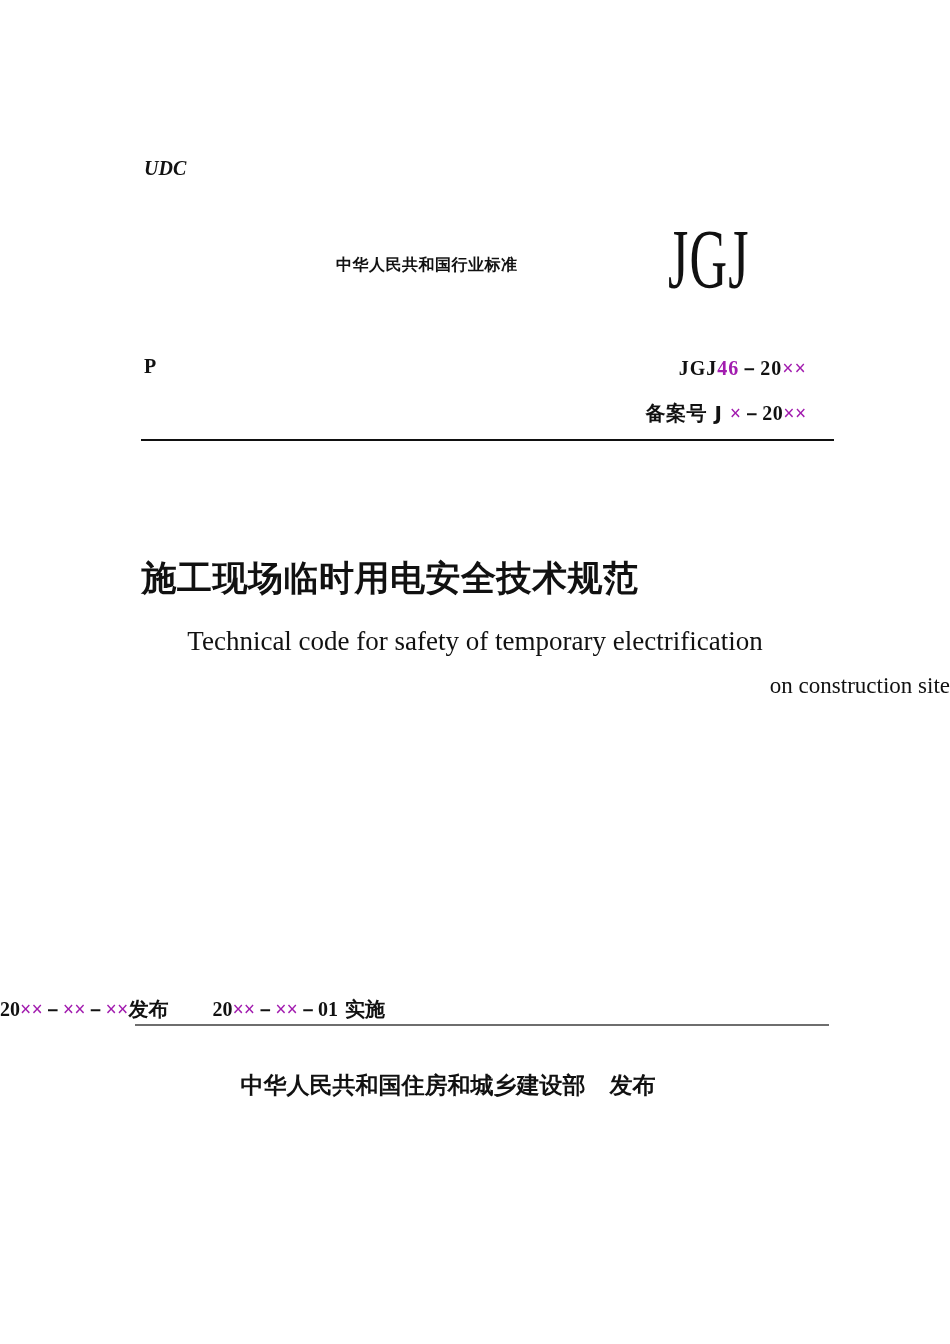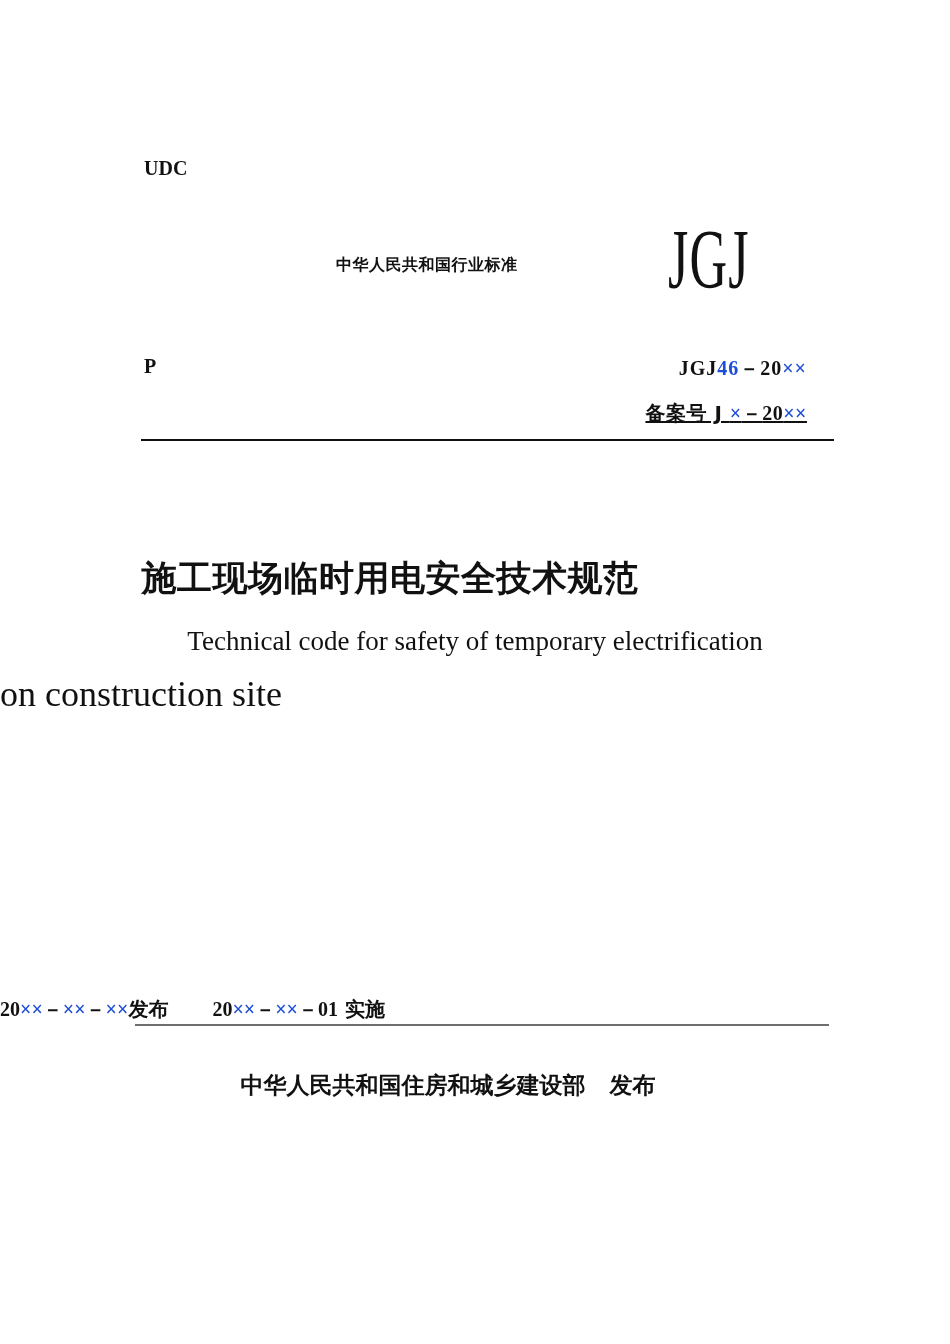--- a/index.html
+++ b/index.html
@@ -1,31 +1,31 @@
 <!DOCTYPE html>
 <html><head>
 <meta charset="utf-8">
 <style>
   html, body { margin: 0; padding: 0; background: #ffffff; }
   body { width: 950px; height: 1344px; position: relative; overflow: hidden; color: #111; }
   .abs { position: absolute; }
   .serif { font-family: "Liberation Serif", "DejaVu Serif", serif; }
   .sans { font-family: "DejaVu Sans", "Liberation Sans", sans-serif; }
   .bold { font-weight: bold; }
-  .red { color: #1d4ed8; }
-  #udc { left: 144px; top: 157px; font-size: 20px; }
+  .red { color: #a21caf; }
+  #udc { left: 144px; top: 157px; font-size: 20px; font-style: italic; }
   #std-cn { left: 336px; top: 255px; font-size: 16px; letter-spacing: 0.5px; }
   #jgj-logo { left: 668px; top: 218px; font-size: 84px; transform: scaleX(0.62); transform-origin: left top; line-height: 1; letter-spacing: 2px; }
   #p-class { left: 144px; top: 355px; font-size: 20px; }
   #std-no { right: 143px; top: 355px; font-size: 20px; letter-spacing: 1px; }
-  #record-no { right: 143px; top: 400px; font-size: 20px; letter-spacing: 0.5px; text-decoration: underline; }
+  #record-no { right: 143px; top: 400px; font-size: 20px; letter-spacing: 0.5px; }
   #rule-top { left: 141px; top: 439px; width: 693px; height: 1.5px; background: #111; }
   #title-cn { left: 0; width: 780px; top: 555px; text-align: center; font-size: 35px; letter-spacing: 0.5px; }
   #title-en-1 { left: 0; width: 950px; top: 626px; text-align: center; font-size: 27px; }
-  #title-en-2 { left: 0; width: 950px; top: 673px; text-align: left; font-size: 36px; }
+  #title-en-2 { left: 0; width: 950px; top: 673px; text-align: right; font-size: 23px; }
   #dates { left: 0; width: 949px; top: 996px; text-align: left; font-size: 20px; }
   #dates .gap { display: inline-block; width: 44px; }
   #rule-bottom { left: 135px; top: 1024px; width: 694px; height: 2px; background: #6e6e6e; }
   #publisher { left: 0; width: 896px; top: 1070px; text-align: center; font-size: 23px; }
   #publisher .gap { display: inline-block; width: 24px; }
 </style>
 </head>
 <body>
 
 <div id="udc" class="abs serif bold">UDC</div>

